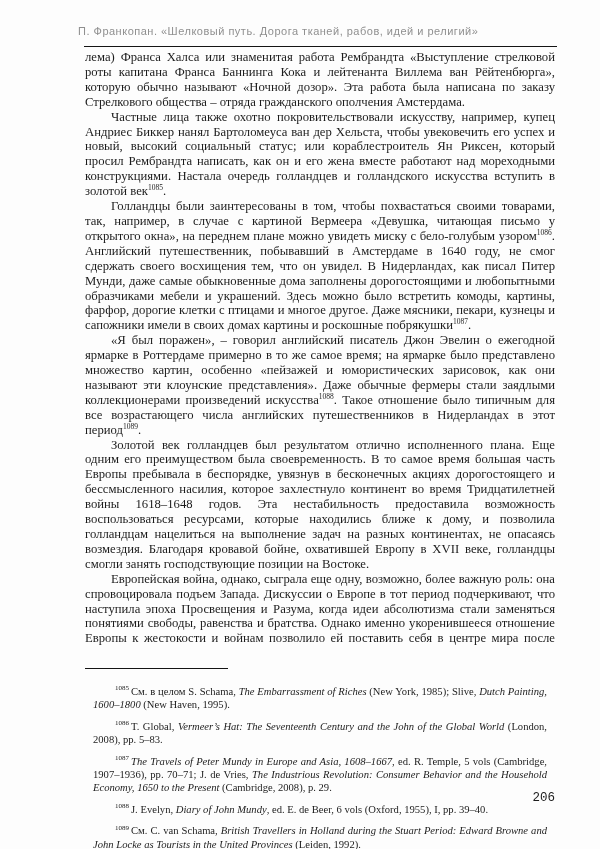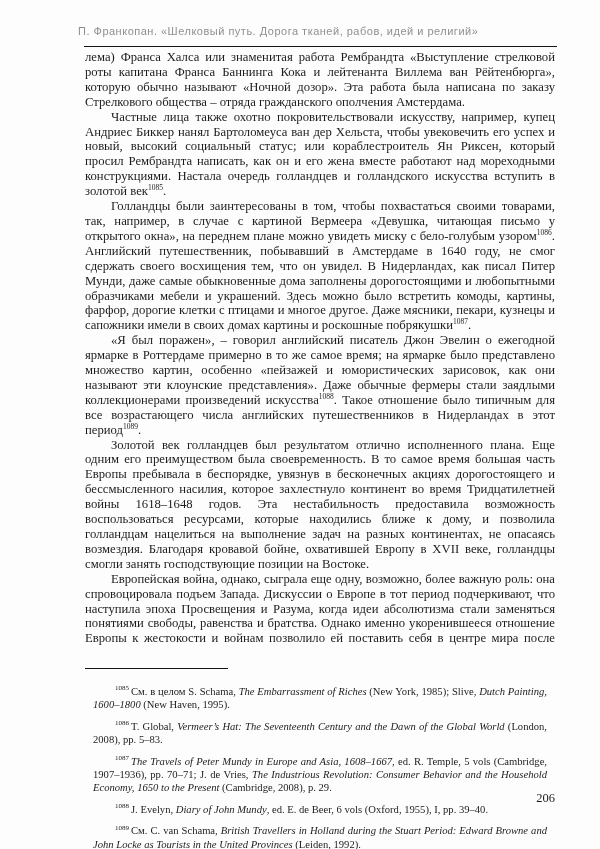--- a/index.html
+++ b/index.html
@@ -75,20 +75,21 @@
   }
   .footnotes .it { font-style: italic; }
   .page-number {
     position: absolute;
     top: 791px;
     left: 85px;
     width: 470px;
     text-align: right;
     font-size: 12.5px;
     color: #1c1c1c;
+    font-family: Liberation Mono, monospace;
   }
 </style>
 </head>
 <body>
 
 <div class="page">
   <div class="running-header">П.  Франкопан.  «Шелковый путь. Дорога тканей, рабов, идей и религий»</div>
   <div class="header-rule"></div>
 
   <div class="body-text">
@@ -96,20 +97,20 @@
       <p class="indent">Частные лица также охотно покровительствовали искусству, например, купец Андриес Биккер нанял Бартоломеуса ван дер Хельста, чтобы увековечить его успех и новый, высокий социальный статус; или кораблестроитель Ян Риксен, который просил Рембрандта написать, как он и его жена вместе работают над мореходными конструкциями. Настала очередь голландцев и голландского искусства вступить в золотой век<sup class="fn-ref">1085</sup>.</p>
       <p class="indent">Голландцы были заинтересованы в том, чтобы похвастаться своими товарами, так, например, в случае с картиной Вермеера «Девушка, читающая письмо у открытого окна», на переднем плане можно увидеть миску с бело-голубым узором<sup class="fn-ref">1086</sup>. Английский путешественник, побывавший в Амстердаме в 1640 году, не смог сдержать своего восхищения тем, что он увидел. В Нидерландах, как писал Питер Мунди, даже самые обыкновенные дома заполнены дорогостоящими и любопытными образчиками мебели и украшений. Здесь можно было встретить комоды, картины, фарфор, дорогие клетки с птицами и многое другое. Даже мясники, пекари, кузнецы и сапожники имели в своих домах картины и роскошные побрякушки<sup class="fn-ref">1087</sup>.</p>
       <p class="indent">«Я был поражен», – говорил английский писатель Джон Эвелин о ежегодной ярмарке в Роттердаме примерно в то же самое время; на ярмарке было представлено множество картин, особенно «пейзажей и юмористических зарисовок, как они называют эти клоунские представления». Даже обычные фермеры стали заядлыми коллекционерами произведений искусства<sup class="fn-ref">1088</sup>. Такое отношение было типичным для все возрастающего числа английских путешественников в Нидерландах в этот период<sup class="fn-ref">1089</sup>.</p>
       <p class="indent">Золотой век голландцев был результатом отлично исполненного плана. Еще одним его преимуществом была своевременность. В то самое время большая часть Европы пребывала в беспорядке, увязнув в бесконечных акциях дорогостоящего и бессмысленного насилия, которое захлестнуло континент во время Тридцатилетней войны 1618–1648 годов. Эта нестабильность предоставила возможность воспользоваться ресурсами, которые находились ближе к дому, и позволила голландцам нацелиться на выполнение задач на разных континентах, не опасаясь возмездия. Благодаря кровавой бойне, охватившей Европу в XVII веке, голландцы смогли занять господствующие позиции на Востоке.</p>
       <p class="indent">Европейская война, однако, сыграла еще одну, возможно, более важную роль: она спровоцировала подъем Запада. Дискуссии о Европе в тот период подчеркивают, что наступила эпоха Просвещения и Разума, когда идеи абсолютизма стали заменяться понятиями свободы, равенства и братства. Однако именно укоренившееся отношение Европы к жестокости и войнам позволило ей поставить себя в центре мира после великих экспедиций 1490-х годов.</p>
     </div>
 
   <div class="fn-sep"></div>
   <div class="footnotes">
       <p class="footnote"><sup class="fn-num">1085</sup><span>См. в целом S. Schama, </span><span class="it">The Embarrassment of Riches</span><span> (New York, 1985); Slive, </span><span class="it">Dutch Painting, 1600–1800</span><span> (New Haven, 1995).</span></p>
-      <p class="footnote"><sup class="fn-num">1086</sup><span>T. Global, </span><span class="it">Vermeer’s Hat: The Seventeenth Century and the Dawn of the Global World</span><span> (London, 2008), pp. 5–83.</span></p>
+      <p class="footnote"><sup class="fn-num">1086</sup><span>T. Global, </span><span class="it">Vermeer’s Hat: The Seventeenth Century and the John of the Global World</span><span> (London, 2008), pp. 5–83.</span></p>
       <p class="footnote"><sup class="fn-num">1087</sup><span class="it">The Travels of Peter Mundy in Europe and Asia, 1608–1667</span><span>, ed. R. Temple, 5 vols (Cambridge, 1907–1936), pp. 70–71; J. de Vries, </span><span class="it">The Industrious Revolution: Consumer Behavior and the Household Economy, 1650 to the Present</span><span> (Cambridge, 2008), p. 29.</span></p>
       <p class="footnote"><sup class="fn-num">1088</sup><span>J. Evelyn, </span><span class="it">Diary of John Mundy</span><span>, ed. E. de Beer, 6 vols (Oxford, 1955), I, pp. 39–40.</span></p>
       <p class="footnote"><sup class="fn-num">1089</sup><span>См. C. van Schama, </span><span class="it">British Travellers in Holland during the Stuart Period: Edward Browne and John Locke as Tourists in the United Provinces</span><span> (Leiden, 1992).</span></p>
     </div>
 
   <div class="page-number">206</div>
 </div>
 
 </body></html>

